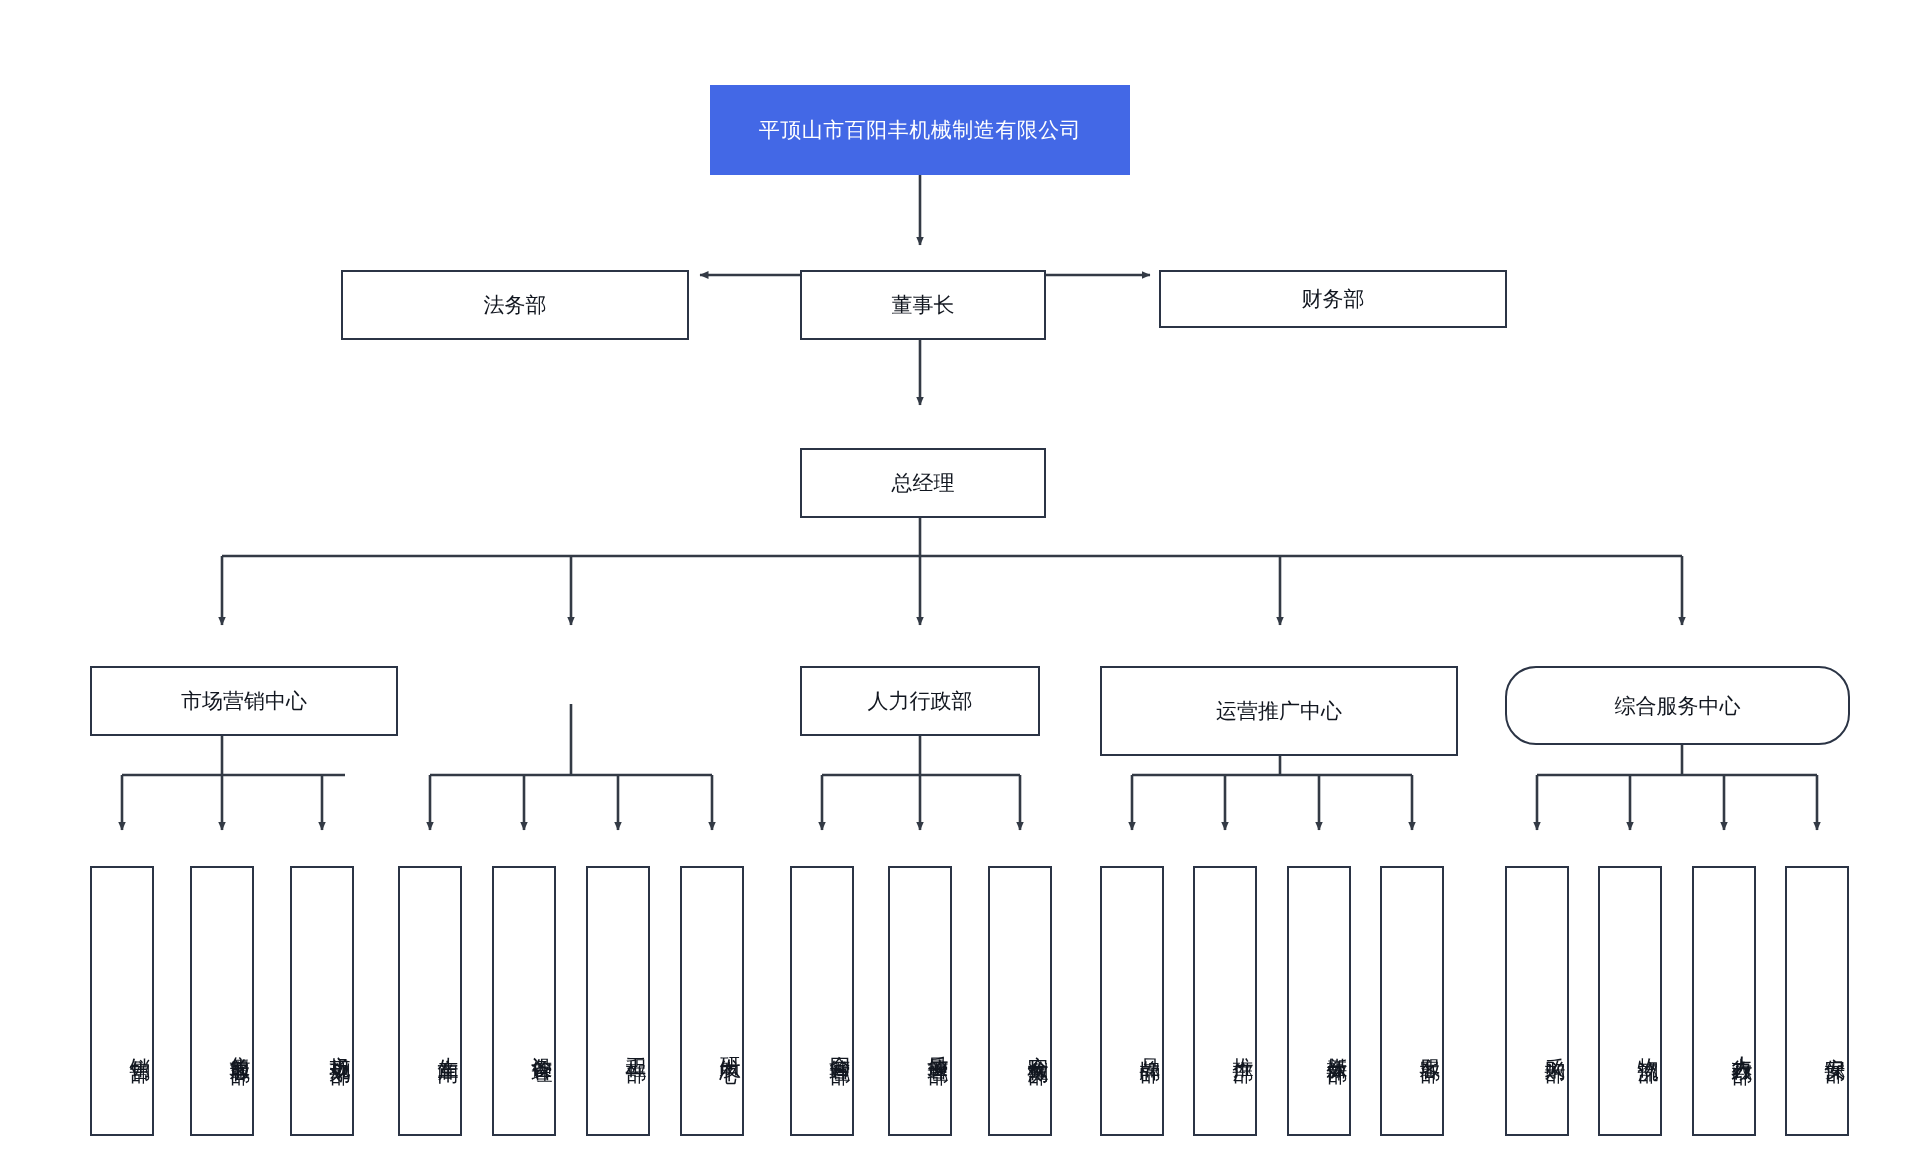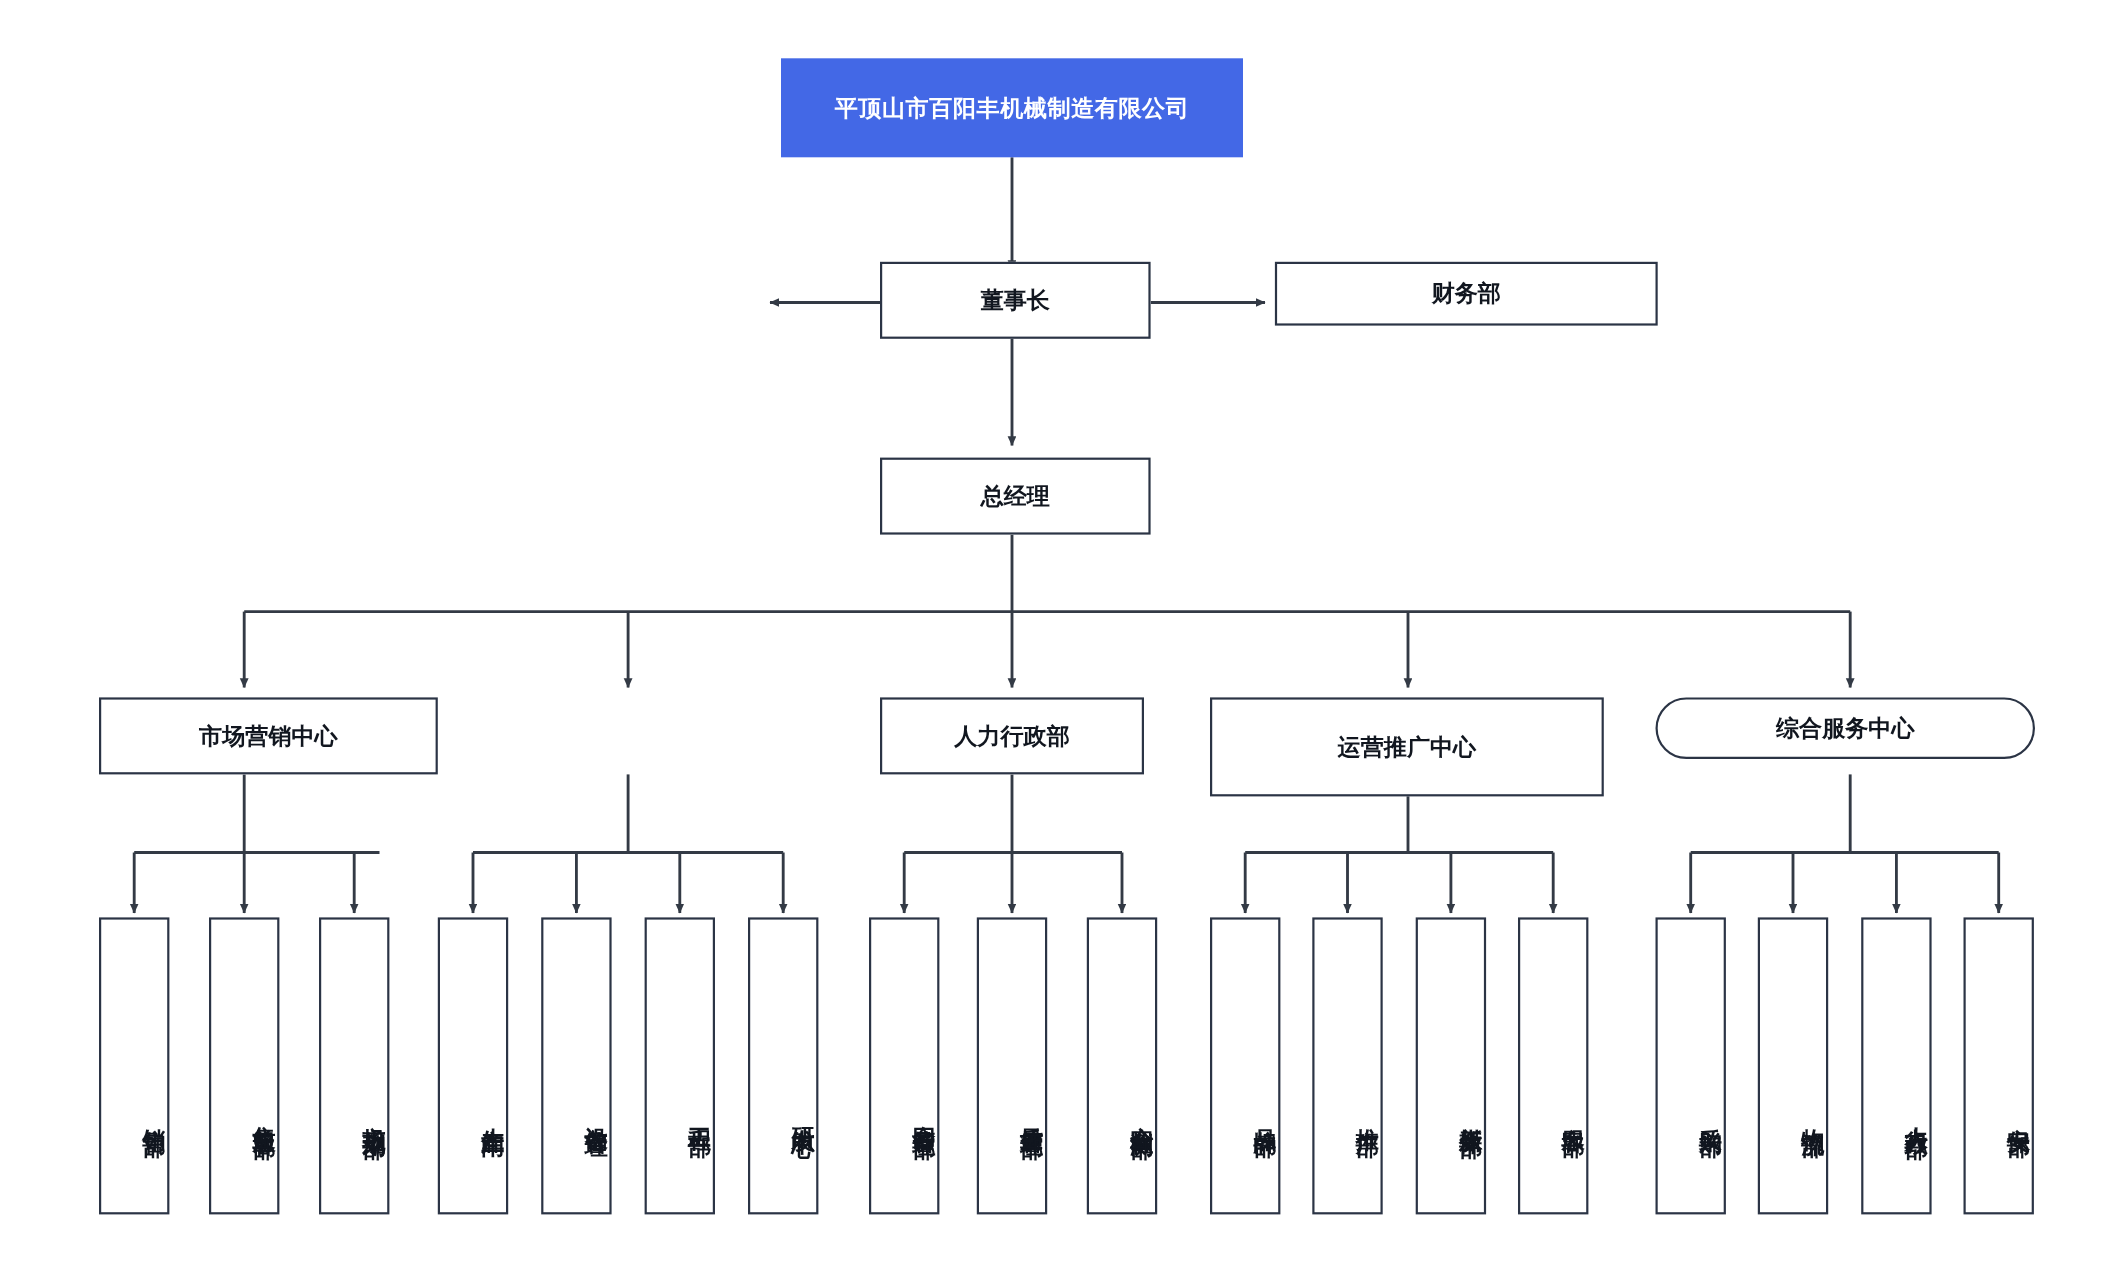--- a/index.html
+++ b/index.html
@@ -13,21 +13,22 @@
 
   .node{
     position:absolute;
     box-sizing:border-box;
     border:2px solid #2b3445;
     background:#ffffff;
     display:flex;
     align-items:center;
     justify-content:center;
     color:#11161f;
-    font-weight:700;
+    font-weight:400;
+    margin-top:32px;
   }
   .node.root{
     background:#4368e6;
     border:none;
     color:#ffffff;
     font-size:21px;
     letter-spacing:.5px;
   }
   .node.lvl1{ font-size:21px; }
   .node.lvl2{ font-size:21px; }
@@ -104,35 +105,36 @@
       <path d="M1537,775 L1817,775"></path>
       <path d="M1537,775 L1537,830" marker-end="url(#arw)"></path>
       <path d="M1630,775 L1630,830" marker-end="url(#arw)"></path>
       <path d="M1724,775 L1724,830" marker-end="url(#arw)"></path>
       <path d="M1817,775 L1817,830" marker-end="url(#arw)"></path>
     </g>
   </svg>
 
   <div class="node root" style="left:710px;top:53px;width:420px;height:90px;">平顶山市百阳丰机械制造有限公司</div>
 
+  <div class="node lvl1" style="left:341px;top:238px;width:348px;height:70px;">法务部</div>
 
   <div class="node lvl1" style="left:800px;top:238px;width:246px;height:70px;">董事长</div>
 
   <div class="node lvl1" style="left:1159px;top:238px;width:348px;height:58px;">财务部</div>
 
   <div class="node lvl2" style="left:800px;top:416px;width:246px;height:70px;">总经理</div>
 
   <div class="node center" style="left:90px;top:634px;width:308px;height:70px;">市场营销中心</div>
 
 
   <div class="node center" style="left:800px;top:634px;width:240px;height:70px;">人力行政部</div>
 
   <div class="node center" style="left:1100px;top:634px;width:358px;height:90px;">运营推广中心</div>
 
-  <div class="node center" style="left:1505px;top:634px;width:345px;height:56px;border-radius:31px;">综合服务中心</div>
+  <div class="node center" style="left:1505px;top:634px;width:345px;height:79px;border-radius:31px;">综合服务中心</div>
 
   <div class="node leaf" style="left:90px;top:834px;width:64px;height:270px;">销售部</div>
   <div class="node leaf" style="left:190px;top:834px;width:64px;height:270px;">售前客服部</div>
   <div class="node leaf" style="left:290px;top:834px;width:64px;height:270px;">市场规划部</div>
 
   <div class="node leaf" style="left:398px;top:834px;width:64px;height:270px;">生产车间</div>
   <div class="node leaf" style="left:492px;top:834px;width:64px;height:270px;">设备管理</div>
   <div class="node leaf" style="left:586px;top:834px;width:64px;height:270px;">工程部</div>
   <div class="node leaf" style="left:680px;top:834px;width:64px;height:270px;">研发中心</div>
 

